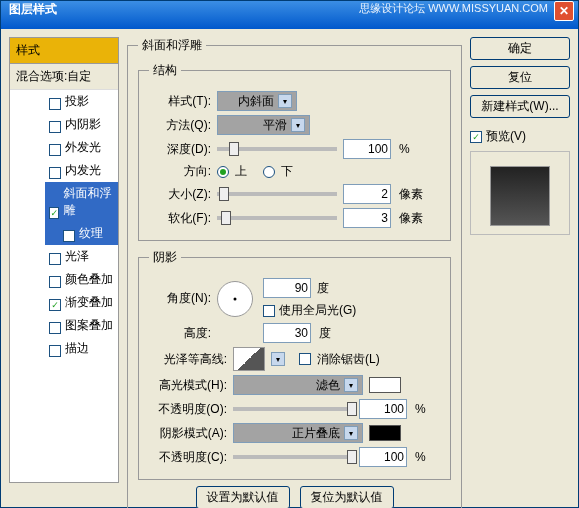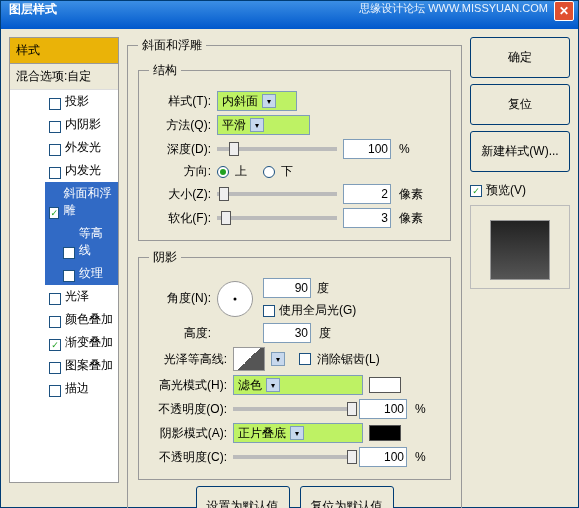--- a/index.html
+++ b/index.html
@@ -16,34 +16,34 @@
 .blend-row { padding: 4px 6px; border-bottom: 1px solid #ddd; background: #ece9d8; }
 .style-row { display: flex; align-items: flex-end; padding: 3px 4px; gap: 4px; cursor: pointer; margin-left: 35px; }
 .style-row.selected { background: #316ac5; color: #fff; }
 .style-row.sub { padding-left: 18px; }
 .chk { width: 12px; height: 12px; border: 1px solid #1c5180; background: #fff; display: inline-flex; align-items: center; justify-content: center; font-size: 9px; color: #21a121; }
 .main { flex: 1; display: flex; flex-direction: column; gap: 6px; }
 fieldset { border: 1px solid #999; padding: 8px 10px; margin: 0; }
 legend { padding: 0 4px; }
 .row { display: flex; align-items: center; margin: 4px 0; gap: 6px; }
 .row-label { width: 62px; text-align: right; }
-.sel { border: 1px solid #7f9db9; background: #bef264; height: 20px; padding: 0 4px; display: inline-flex; align-items: center; justify-content: flex-start; cursor: pointer; }
+.sel { border: 1px solid #7f9db9; background: #a3a3a3; height: 20px; padding: 0 4px; display: inline-flex; align-items: center; justify-content: flex-end; cursor: pointer; }
 .sel .arrow { width: 14px; height: 14px; background: #c7d8ed; border: 1px solid #7f9db9; display: inline-flex; align-items: center; justify-content: center; font-size: 8px; margin-left: 4px; }
 .slider { flex: 1; height: 4px; background: #bbb; position: relative; max-width: 120px; }
 .slider .thumb { position: absolute; top: -5px; width: 10px; height: 14px; background: #eee; border: 1px solid #555; }
 .num { width: 48px; height: 20px; border: 1px solid #7f9db9; background: #fff; text-align: right; padding: 2px; }
 .unit { margin-left: 2px; }
 .radio { width: 12px; height: 12px; border: 1px solid #1c5180; border-radius: 50%; background: #fff; display: inline-flex; align-items: center; justify-content: center; }
 .radio.on::after { content: ""; width: 6px; height: 6px; background: #21a121; border-radius: 50%; }
 .angle-dial { width: 36px; height: 36px; border: 1px solid #999; border-radius: 50%; background: #fff; position: relative; }
 .angle-dial::after { content: ""; position: absolute; width: 3px; height: 3px; background: #000; border-radius: 50%; left: 50%; top: 50%; transform: translate(-50%,-50%); }
 .contour-sw { width: 32px; height: 24px; border: 1px solid #999; background: linear-gradient(135deg,#fff 50%,#555 50%); cursor: pointer; }
 .color-sw { width: 32px; height: 16px; border: 1px solid #555; cursor: pointer; }
 .btnrow { display: flex; gap: 10px; justify-content: center; margin-top: 6px; }
-.btn { border: 1px solid #003c74; background: #ece9d8; padding: 11px 10px; border-radius: 3px; cursor: pointer; min-width: 86px; text-align: center; }
+.btn { border: 1px solid #003c74; background: #ece9d8; padding: 2px 10px; border-radius: 3px; cursor: pointer; min-width: 86px; text-align: center; }
 .rightcol { width: 100px; display: flex; flex-direction: column; gap: 6px; align-items: stretch; }
 .rightcol .btn { width: 100%; }
 .preview-box { width: 60px; height: 60px; background: linear-gradient(to bottom,#222,#555); border: 1px solid #999; margin-top: 6px; align-self: center; }
 .prev-wrap { border: 1px solid #bbb; padding: 8px; display: flex; justify-content: center; }
 </style>
 </head>
 <body>
 
 <div class="window">
   <div class="titlebar">
@@ -70,24 +70,20 @@
               <span class="chk"></span>
               <span>外发光</span>
             </div>
             <div class="style-row">
               <span class="chk"></span>
               <span>内发光</span>
             </div>
             <div class="style-row selected">
               <span class="chk">✓</span>
               <span>斜面和浮雕</span>
-            </div>
-            <div class="style-row selected sub">
-              <span class="chk"></span>
-              <span>等高线</span>
             </div>
             <div class="style-row selected sub">
               <span class="chk"></span>
               <span>纹理</span>
             </div>
             <div class="style-row">
               <span class="chk"></span>
               <span>光泽</span>
             </div>
             <div class="style-row">

